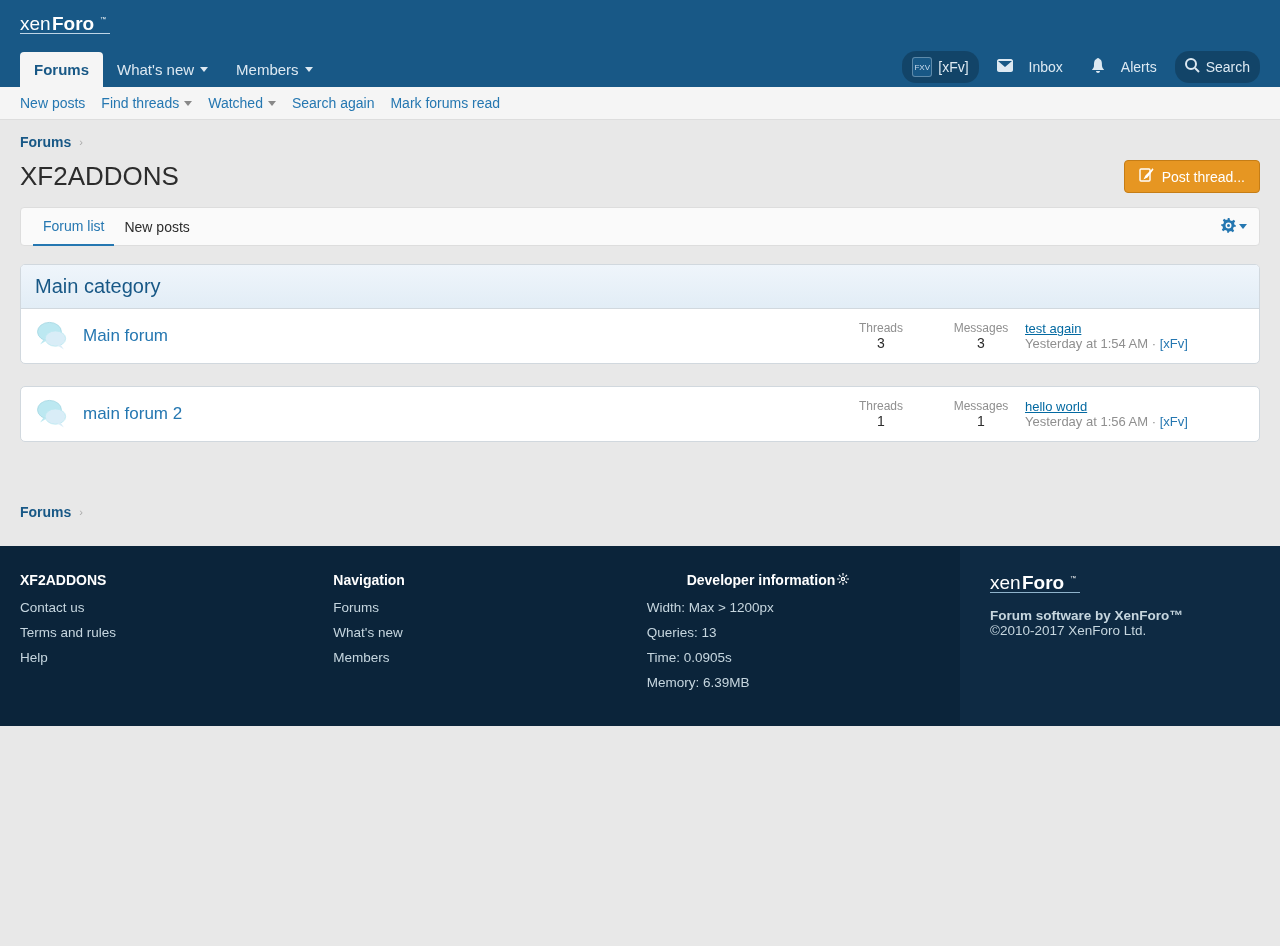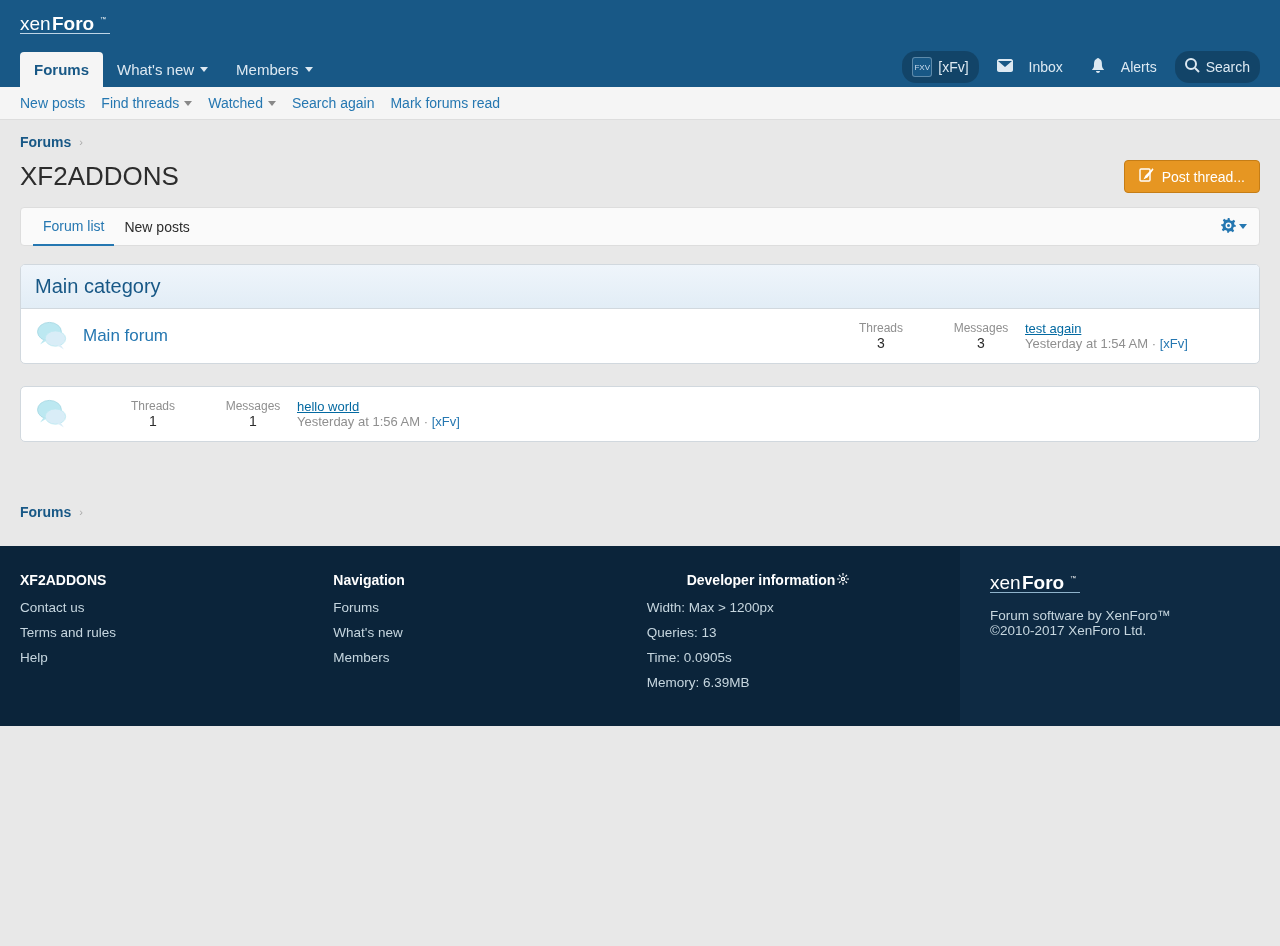--- a/index.html
+++ b/index.html
@@ -62,21 +62,21 @@
 
 .footer { background: #0b243a; color: #cdd; display: flex; }
 .footer-main { flex: 1; display: flex; padding: 26px 20px; gap: 20px; }
 .footer-col { flex: 1; }
 .footer-col h4 { color: #fff; font-size: 14px; font-weight: 700; margin-bottom: 12px; }
 .footer-col a { display: block; color: #c6d6df; margin-bottom: 10px; font-size: 13.5px; cursor: pointer; }
 .footer-col .info { color: #c6d6df; margin-bottom: 10px; font-size: 13.5px; }
 .dev-title { display: flex; align-items: center; gap: 2px; padding-left: 40px; }
 .footer-right { background: #0e2a43; padding: 26px 30px; width: 320px; }
 .footer-right .logof { margin-bottom: 10px; }
-.footer-right .sw { color: #c6d6df; font-size: 13.5px; cursor: pointer; }
+.footer-right .sw { color: #c6d6df; font-size: 13.5px; cursor: pointer; font-weight: bold; }
 .footer-right .copy { color: #c6d6df; font-size: 13.5px; }
 </style>
 </head>
 <body>
 
 <div class="topbar">
   <span class="logo">
     <svg width="110" height="22" viewBox="0 0 110 22" fill="#fff">
       <text x="0" y="17" font-family="Segoe UI, Arial" font-size="19" font-weight="300">xen</text>
       <text x="32" y="17" font-family="Segoe UI, Arial" font-size="19" font-weight="600">Foro</text>
@@ -205,20 +205,21 @@
         </div>
       </div>
       <div class="block">
         <div class="node">
           <div class="node-icon"><svg viewBox="0 0 40 40" fill="none">
               <ellipse cx="17" cy="15" rx="14" ry="11" fill="#bce8f1" stroke="#a4d7e3" stroke-width="1"></ellipse>
               <path d="M10 24 L6 30 L14 25" fill="#bce8f1"></path>
               <ellipse cx="24" cy="23" rx="12" ry="9" fill="#d9edf7" stroke="#bce8f1" stroke-width="1"></ellipse>
               <path d="M30 30 L34 36 L26 31" fill="#d9edf7"></path>
             </svg></div>
+          <div class="node-main"><a class="node-title">main forum 2</a></div>
           <div class="node-stats">
             <div>
               <div class="stat-label">Threads</div>
               <div class="stat-val">1</div>
             </div>
             <div>
               <div class="stat-label">Messages</div>
               <div class="stat-val">1</div>
             </div>
           </div>

